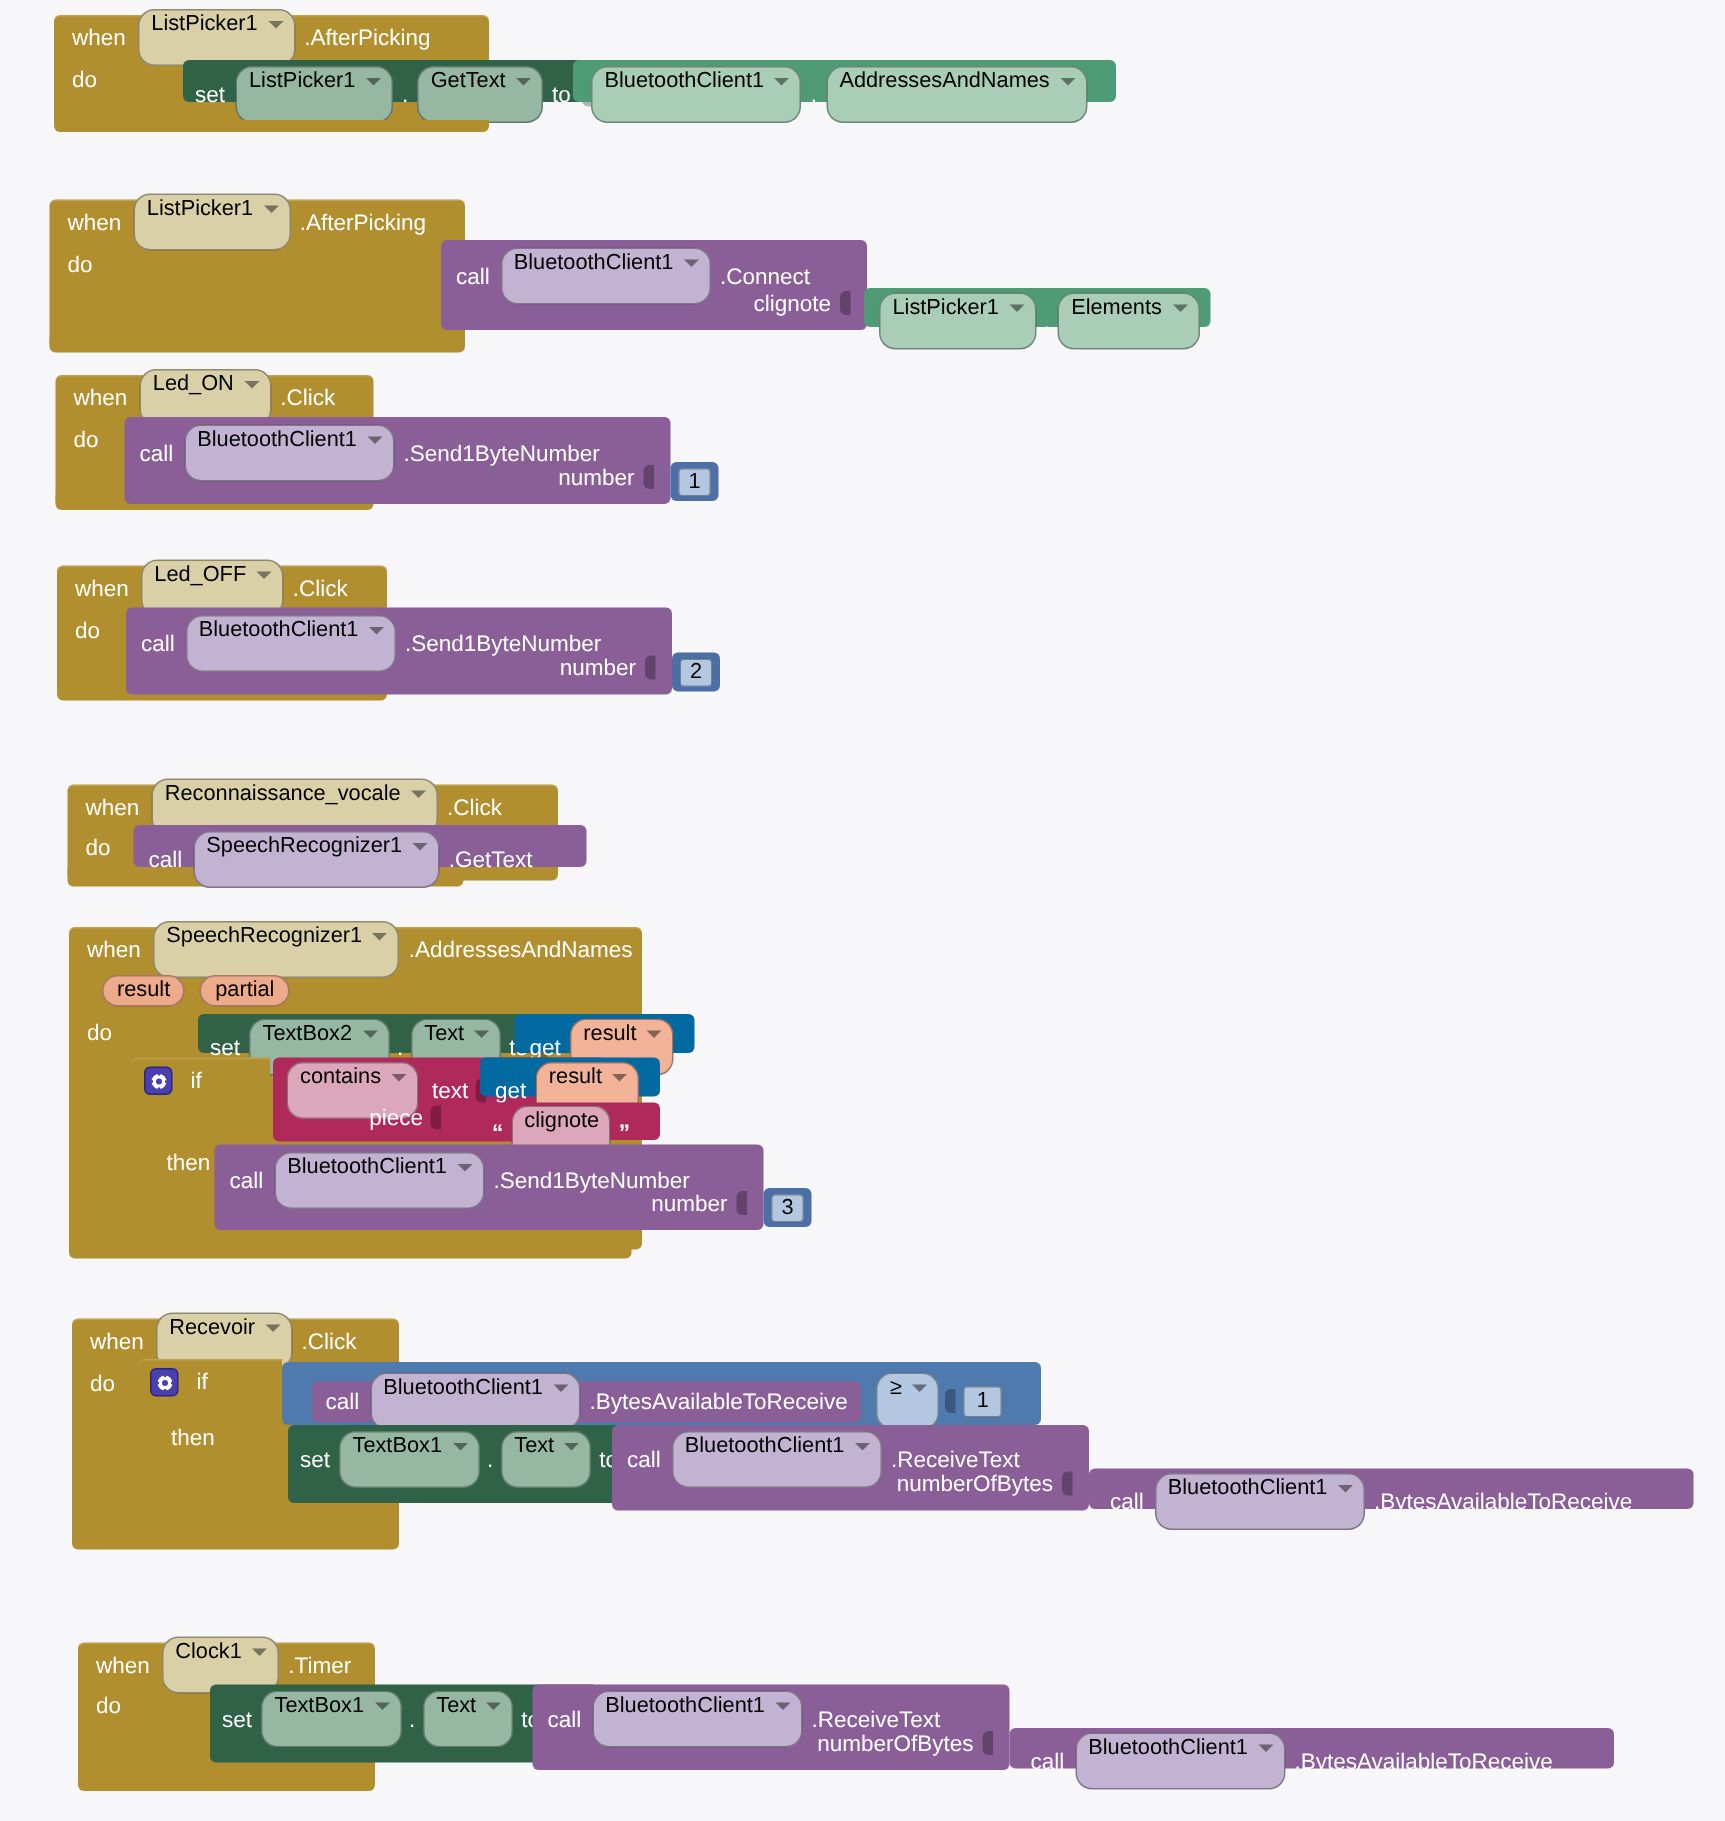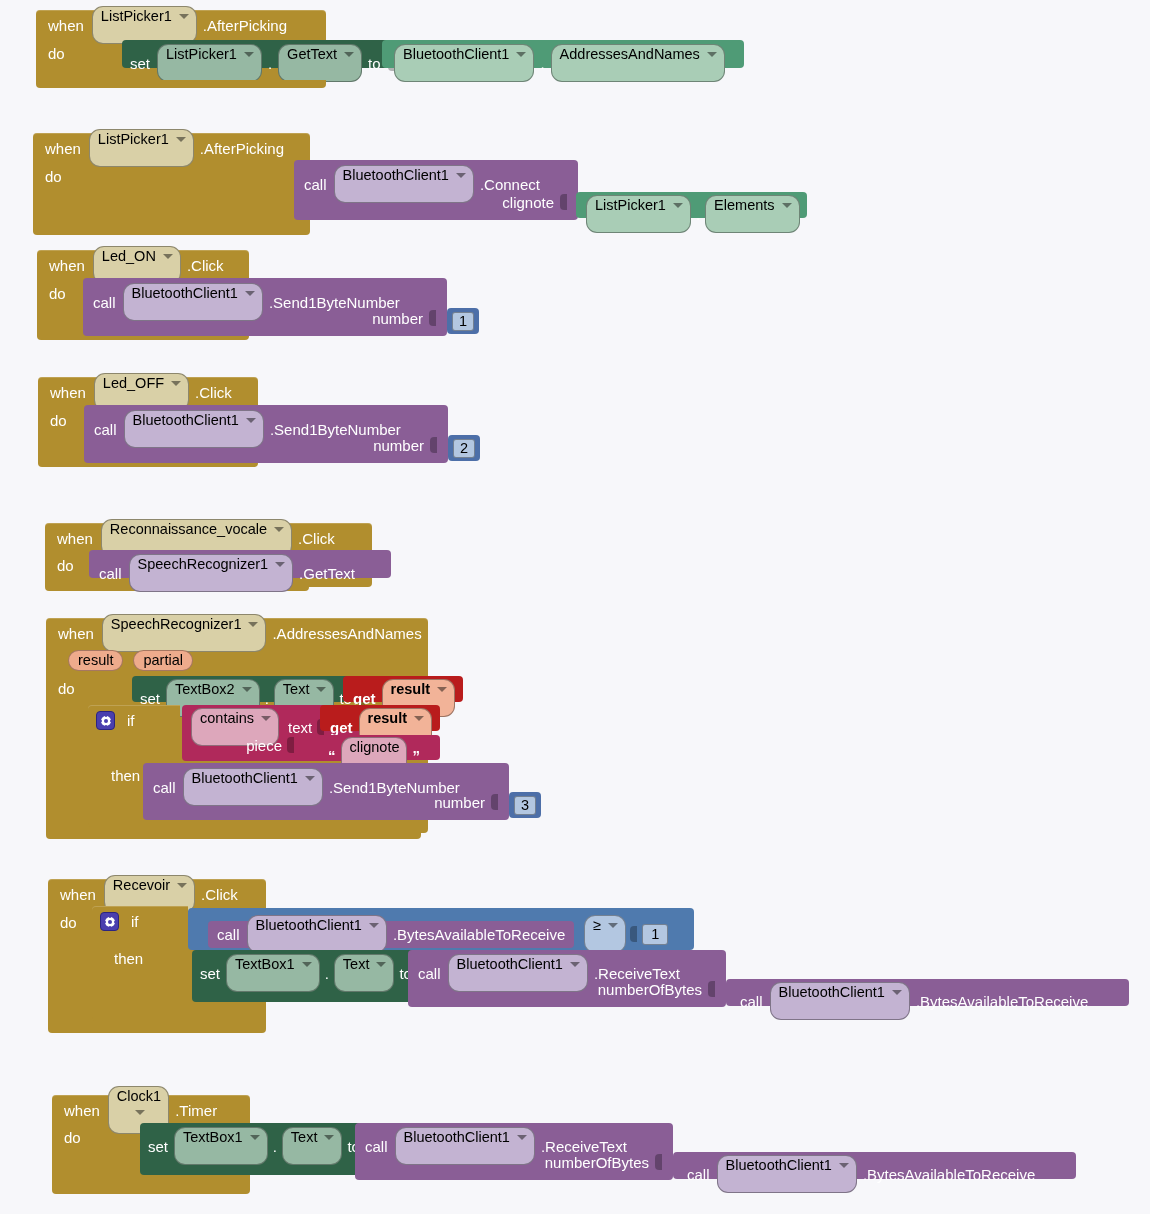--- a/index.html
+++ b/index.html
@@ -52,21 +52,21 @@
   .f-orange{background:#f2b398;}
   .f-pink{background:#dda7bb;}
 
   
   .setter{background:#2f6247;border-radius:4px;color:#fff;margin-left:44px;}
   .getter{background:#4f9b76;border-radius:4px;color:#fff;}
   .call{background:#8a5e96;border-radius:4px;color:#fff;}
   .mathb{background:#4d6fa8;border-radius:4px;color:#fff;}
   .ctrl{background:#4f7aae;border-radius:4px;color:#fff;}
   .textb{background:#b0295b;border-radius:4px;color:#fff;}
-  .varb{background:#b91c1c;border-radius:4px;color:#fff;font-weight:bold;}
+  .varb{background:#0369a1;border-radius:4px;color:#fff;}
 
   .pad{padding:4px 10px;}
 
   
   .socket{
     width:9px;height:18px;display:inline-block;position:relative;margin:0 1px;
   }
   .socket:before{
     content:"";position:absolute;left:0;top:1px;width:7px;height:16px;
     background:rgba(0,0,0,.28);border-radius:4px 0 0 4px;
@@ -471,21 +471,21 @@
         <span>BluetoothClient1</span>
         <i class="car"></i>
       </span>
       <span class="lbl" style="margin-left:6px;">.BytesAvailableToReceive</span>
     </div>
   </div>
 
   <div class="blk event" style="left:52px;top:1095px;width:198px;height:95px;border-radius:4px;">
     <div class="hdr" style="height:30px;">
       <span class="lbl">when</span>
-      <span class="fld f-event" style="margin:0 6px 0 8px;flex-direction:column;">
+      <span class="fld f-event" style="margin:0 6px 0 8px;">
         <span>Clock1</span>
         <i class="car"></i>
       </span>
       <span class="lbl">.Timer</span>
     </div>
     <span class="lbl" style="position:absolute;left:12px;top:34px;">do</span>
   </div>
   <div style="position:absolute;left:52px;top:1182px;width:198px;height:12px;background:#b18e2e;border-radius:0 0 4px 4px;"></div>
 
   <div class="blk setter" style="left:96px;top:1123px;width:259px;height:52px;">

